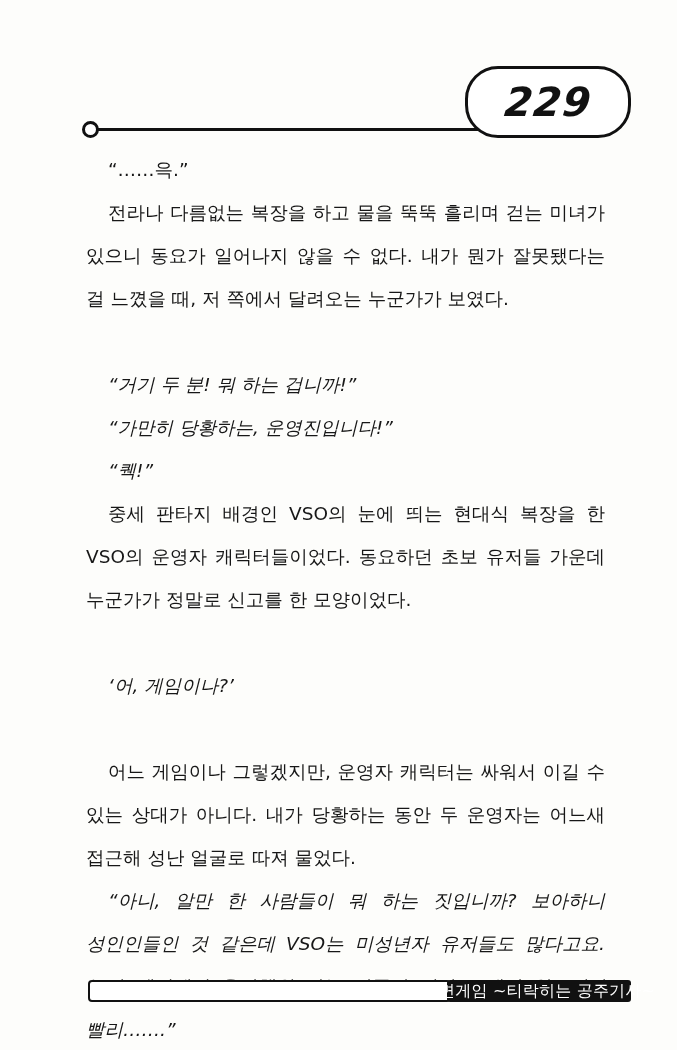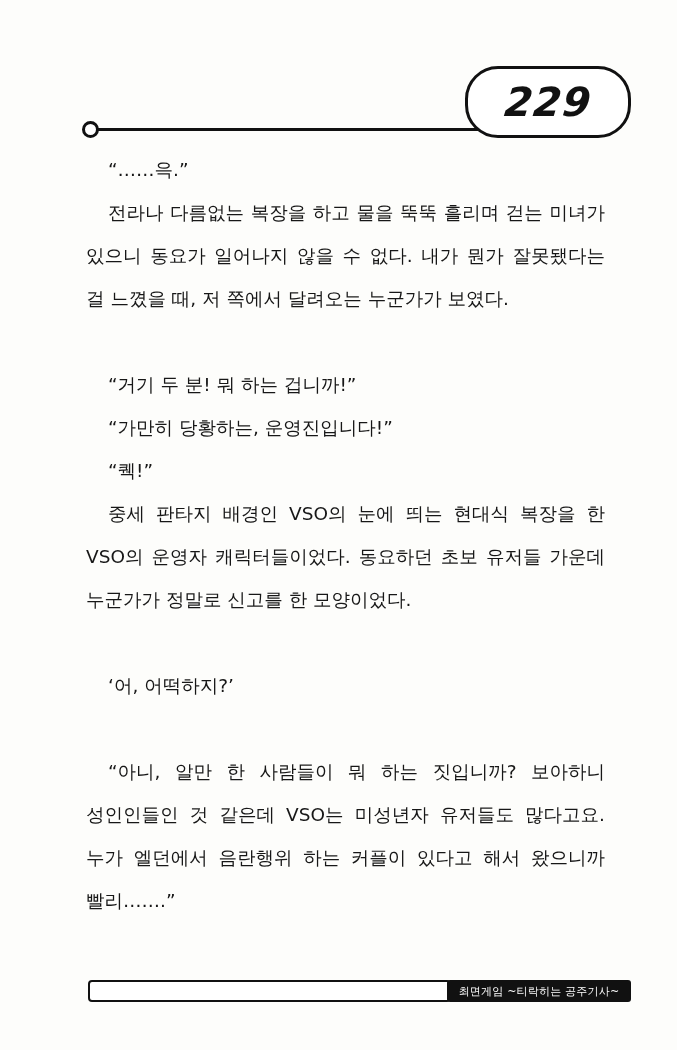--- a/index.html
+++ b/index.html
@@ -89,20 +89,21 @@
     word-break: keep-all;
   }
 
   .para {
     margin: 0;
     text-indent: 22px;
   }
 
   .para.quote {
     text-indent: 22px;
+    font-style: italic;
   }
 
   .gap {
     height: 43px;
   }
 
   
   .footer {
     position: absolute;
     left: 88px;
@@ -132,21 +133,21 @@
     background: #111;
     border-radius: 3px;
     display: flex;
     align-items: center;
     justify-content: center;
     box-sizing: border-box;
   }
 
   .footer-tab-text {
     color: #fff;
-    font-size: 11px;
+    font-size: 16px;
     letter-spacing: 0.2px;
     white-space: nowrap;
   }
 </style>
 </head>
 <body>
 
 <div class="page">
 
   <div class="header">
@@ -159,22 +160,23 @@
 
   <div class="content">
     <p class="para">“……윽.”</p>
     <p class="para">전라나 다름없는 복장을 하고 물을 뚝뚝 흘리며 걷는 미녀가 있으니 동요가 일어나지 않을 수 없다. 내가 뭔가 잘못됐다는 걸 느꼈을 때, 저 쪽에서 달려오는 누군가가 보였다.</p>
     <div class="gap"></div>
     <p class="para quote">“거기 두 분! 뭐 하는 겁니까!”</p>
     <p class="para quote">“가만히 당황하는, 운영진입니다!”</p>
     <p class="para quote">“퀙!”</p>
     <p class="para">중세 판타지 배경인 VSO의 눈에 띄는 현대식 복장을 한 VSO의 운영자 캐릭터들이었다. 동요하던 초보 유저들 가운데 누군가가 정말로 신고를 한 모양이었다.</p>
     <div class="gap"></div>
-    <p class="para quote">‘어, 어떡하지?’</p>
+    <p class="para quote">‘어, 게임이나?’</p>
     <div class="gap"></div>
+    <p class="para">어느 게임이나 그렇겠지만, 운영자 캐릭터는 싸워서 이길 수 있는 상대가 아니다. 내가 당황하는 동안 두 운영자는 어느새 접근해 성난 얼굴로 따져 물었다.</p>
     <p class="para quote">“아니, 알만 한 사람들이 뭐 하는 짓입니까? 보아하니 성인인들인 것 같은데 VSO는 미성년자 유저들도 많다고요. 누가 엘던에서 음란행위 하는 커플이 있다고 해서 왔으니까 빨리…….”</p>
   </div>
 
   <div class="footer">
     <div class="footer-bar"></div>
     <div class="footer-tab">
       <span class="footer-tab-text">최면게임 ~티락히는 공주기사~</span>
     </div>
   </div>
 

